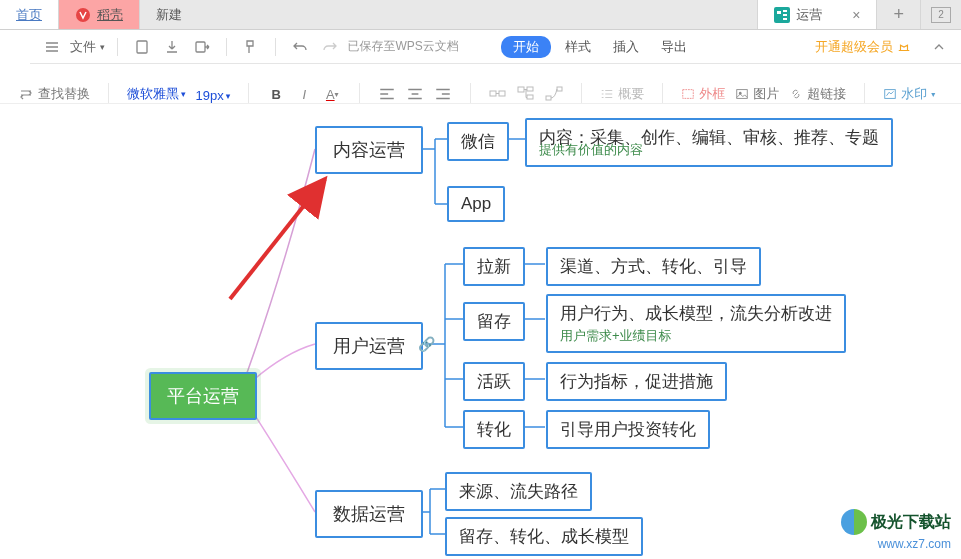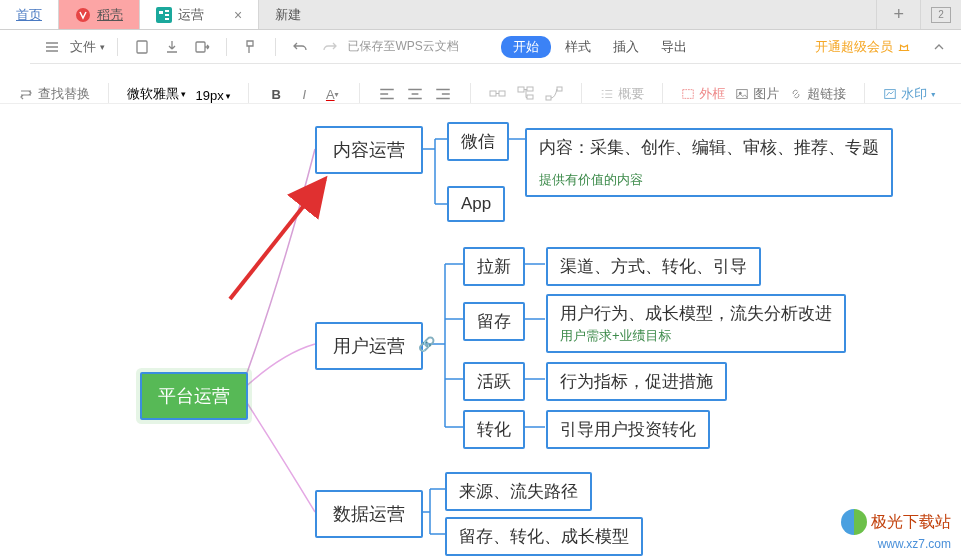--- a/index.html
+++ b/index.html
@@ -25,69 +25,69 @@
 .file-label { color: #666; display: flex; align-items: center; gap: 2px; }
 .sep { width: 1px; height: 18px; background: #e0e0e0; margin: 0 6px; }
 .save-status { color: #999; font-size: 12px; }
 .pill { background: #3b82f6; color: #fff; border-radius: 10px; padding: 2px 12px; font-size: 13px; }
 .menu-item { color: #555; cursor: pointer; padding: 0 8px; }
 .vip { color: #f5a623; margin-left: auto; display:flex; align-items:center; gap:4px;}
 
 
 .toolbar2 { height: 40px; display: flex; align-items: flex-end; padding: 0 18px; gap: 10px; border-bottom: 1px solid #eee; background: #fff; }
 .tbtn2 { display: inline-flex; align-items: center; gap: 4px; color: #777; font-size: 13px; cursor: pointer; }
-.font-sel { color: #000000; font-size: 13px; display:flex; align-items:center; gap:2px;}
+.font-sel { color: #1d4ed8; font-size: 13px; display:flex; align-items:center; gap:2px;}
 .vsep { width: 1px; height: 20px; background: #e8e8e8; margin: 0 8px; }
 .tbicon { width:18px; height:18px; display:inline-flex; align-items:center; justify-content:center; color:#888;}
 
 
 .canvas { position: relative; width: 961px; height: 455px; background: #fff; overflow: hidden; }
 .node { position: absolute; border: 2px solid #3b8de0; background: #fff; padding: 10px 16px; font-size: 18px; color: #333; border-radius: 2px; }
 .node.small { padding: 6px 12px; font-size: 17px; }
-.root { background: #57b956; color: #fff; border: 2px solid #3b8de0; box-shadow: 0 0 0 4px rgba(87,185,86,0.15); }
+.root { background: #57b956; color: #fff; border: 2px solid #3b8de0; box-shadow: 0 0 0 4px rgba(87,185,86,0.15); margin-left: 9px; }
 .note { position: absolute; font-size: 13px; color: #3c8a4a; }
 .link-icon { position:absolute; width:20px; height:20px; color:#999; font-size:14px;}
 svg.edges { position: absolute; left:0; top:0; width:961px; height:455px; pointer-events:none;}
 .arrow { position:absolute; pointer-events:none;}
 .watermark { position:absolute; right:10px; bottom:8px; font-size:12px; color:#7a7a7a; display:flex; flex-direction:column; align-items:flex-end; gap:2px;}
-.watermark .brand { font-size:16px; color:#c2410c; font-weight:normal; display:flex; align-items:center; gap:4px;}
+.watermark .brand { font-size:16px; color:#14532d; font-weight:bold; display:flex; align-items:center; gap:4px;}
 .swirl { width:26px; height:26px; border-radius:50%; background: conic-gradient(#6cc04a 0 50%, #4aa0e0 50% 100%); }
 </style>
 </head>
 <body>
 
 <div class="tabbar">
   <div class="tab home">
       <span>首页</span>
     </div>
   <div class="tab docer">
     <span class="icon">
         <svg viewBox="0 0 16 16">
           <circle cx="8" cy="8" r="7" fill="#e64545"></circle>
           <path d="M5 5 L8 11 L11 5" stroke="#fff" stroke-width="1.5" fill="none"></path>
         </svg>
       </span>
     <span>稻壳</span>
   </div>
+  <div class="tab new">
+      <span>新建</span>
+    </div>
   <div class="tab active">
     <span class="icon">
         <svg viewBox="0 0 16 16">
           <rect width="16" height="16" rx="2" fill="#1ba89c"></rect>
           <rect x="3" y="4" width="4" height="3" fill="#fff"></rect>
           <rect x="9" y="3" width="4" height="2" fill="#fff"></rect>
           <rect x="9" y="7" width="4" height="2" fill="#fff"></rect>
           <rect x="9" y="11" width="4" height="2" fill="#fff"></rect>
         </svg>
       </span>
     <span>运营</span>
     <span class="close">×</span>
   </div>
-  <div class="tab new">
-      <span>新建</span>
-    </div>
   <div class="tab plus">+</div>
   <div class="tabbar-right">
     <span class="box">2</span>
   </div>
 </div>
 
 <div class="toolbar">
   <span class="tbtn">
       <svg viewBox="0 0 16 16">
         <path d="M2 4h12M2 8h12M2 12h12" stroke="#888" stroke-width="1.5"></path>
@@ -279,21 +279,21 @@
         </marker>
       </defs>
     <path d="M15 140 L110 20" stroke="#e03030" stroke-width="4" fill="none" marker-end="url(#ah)"></path>
   </svg>
 
   <div class="node root" style="left:140px;top:268px"><span>平台运营</span></div>
 
   <div class="node" style="left:315px;top:22px"><span>内容运营</span></div>
   <div class="node small" style="left:447px;top:18px"><span>微信</span></div>
   <div class="node small" style="left:447px;top:82px"><span>App</span></div>
-  <div class="node small" style="left:525px;top:24px;padding-bottom:36px">
+  <div class="node small" style="left:525px;top:14px;padding-bottom:16px">
     <span>内容：采集、创作、编辑、审核、推荐、专题</span>
     <div class="note" style="left:12px;bottom:6px">提供有价值的内容</div>
   </div>
 
   <div class="node" style="left:315px;top:218px"><span>用户运营</span></div>
   <span class="link-icon" style="left:418px;top:232px">🔗</span>
   <div class="node small" style="left:463px;top:143px"><span>拉新</span></div>
   <div class="node small" style="left:546px;top:143px"><span>渠道、方式、转化、引导</span></div>
   <div class="node small" style="left:463px;top:198px"><span>留存</span></div>
   <div class="node small" style="left:546px;top:190px;padding-bottom:26px">

